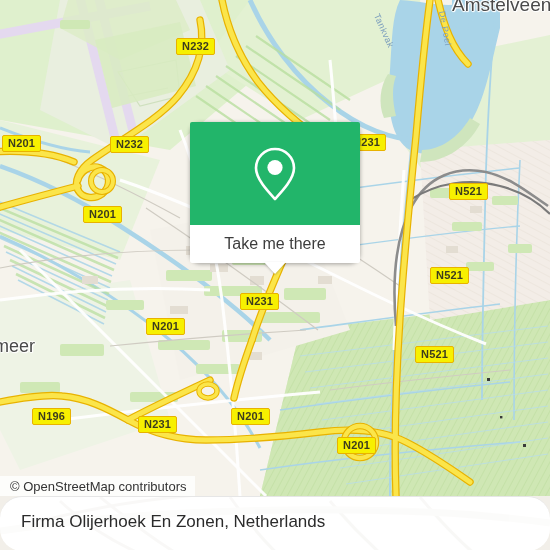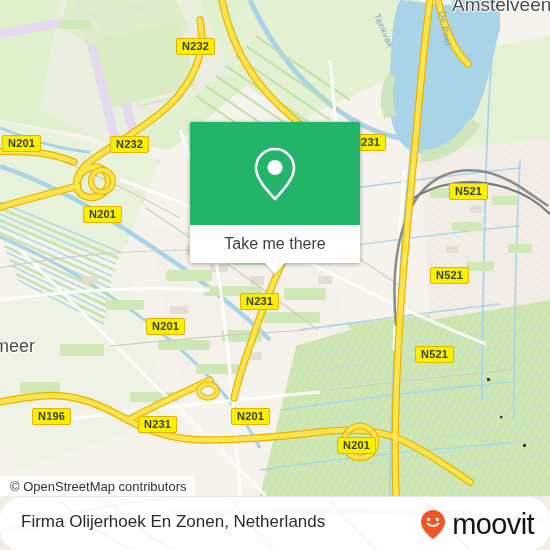--- a/index.html
+++ b/index.html
@@ -69,21 +69,21 @@
     letter-spacing:.5px;
   }
 
   
   #callout {
     position: absolute;
     left: 190px;
     top: 122px;
     width: 170px;
     box-shadow: 0 1px 4px rgba(0,0,0,.35);
-    border-radius: 2px;
+    border-radius: 10px;
     overflow: visible;
     background: transparent;
   }
   #callout-top {
     background: #22b56a;
     height: 103px;
     border-radius: 2px 2px 0 0;
     display: flex;
     align-items: center;
     justify-content: center;
@@ -465,24 +465,15 @@
         <path d="M60,500 C90,528 130,552 176,566"></path>
         <path d="M420,496 C440,520 462,544 486,562"></path>
       </g>
       <g stroke="#e8e4db" stroke-width="7" fill="none">
         <path d="M0,530 C120,512 260,506 400,510 C470,512 520,518 550,522"></path>
       </g>
     </svg>
 
     <div id="bottom-title">Firma Olijerhoek En Zonen, Netherlands</div>
 
-    <div id="logo">
-      <svg width="34" height="34" viewBox="0 0 34 34">
-        <path d="M17 3 C10.4 3 5 8.3 5 14.9 C5 22.2 13.2 29 17 32 C20.8 29 29 22.2 29 14.9 C29 8.3 23.6 3 17 3 Z" fill="#f05623"></path>
-        <circle cx="12.6" cy="12.4" r="1.7" fill="#ffffff"></circle>
-        <circle cx="21.4" cy="12.4" r="1.7" fill="#ffffff"></circle>
-        <path d="M11.6 16.6 C13.4 19.6 20.6 19.6 22.4 16.6" fill="none" stroke="#ffffff" stroke-width="1.9" stroke-linecap="round"></path>
-      </svg>
-      <span id="logo-word">moovit</span>
-    </div>
   </div>
 
 </div>
 
 </body></html>

